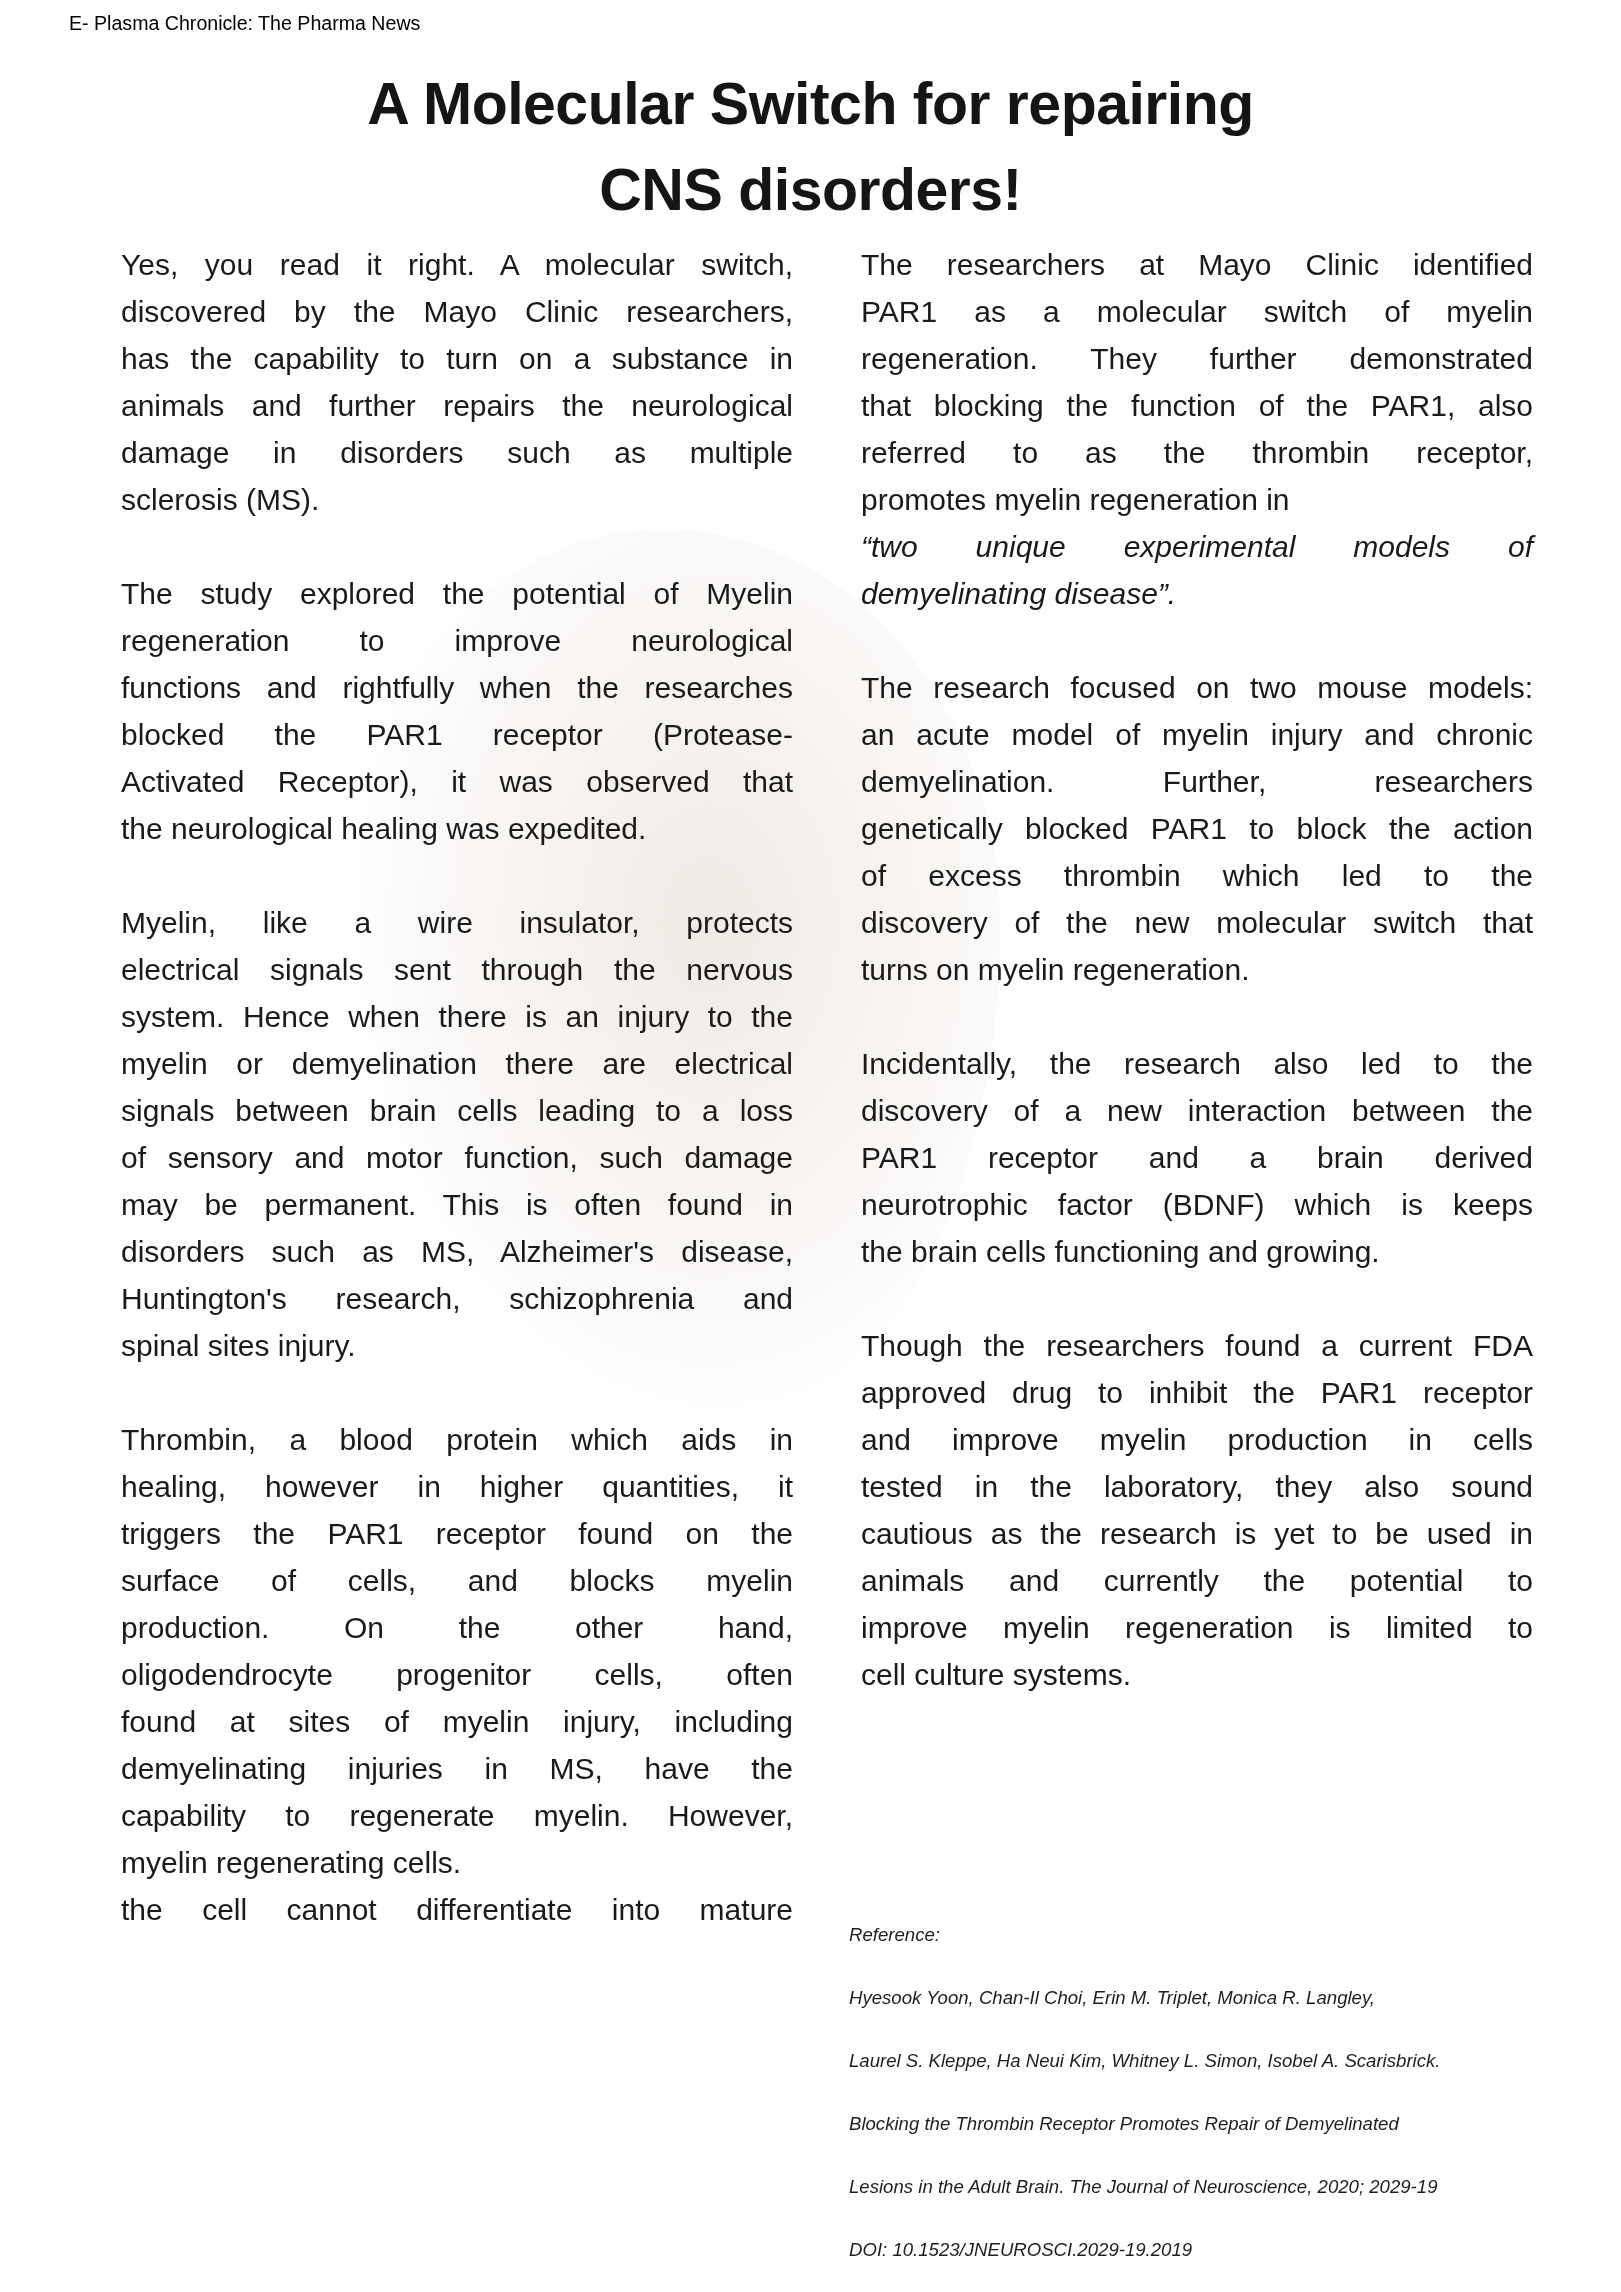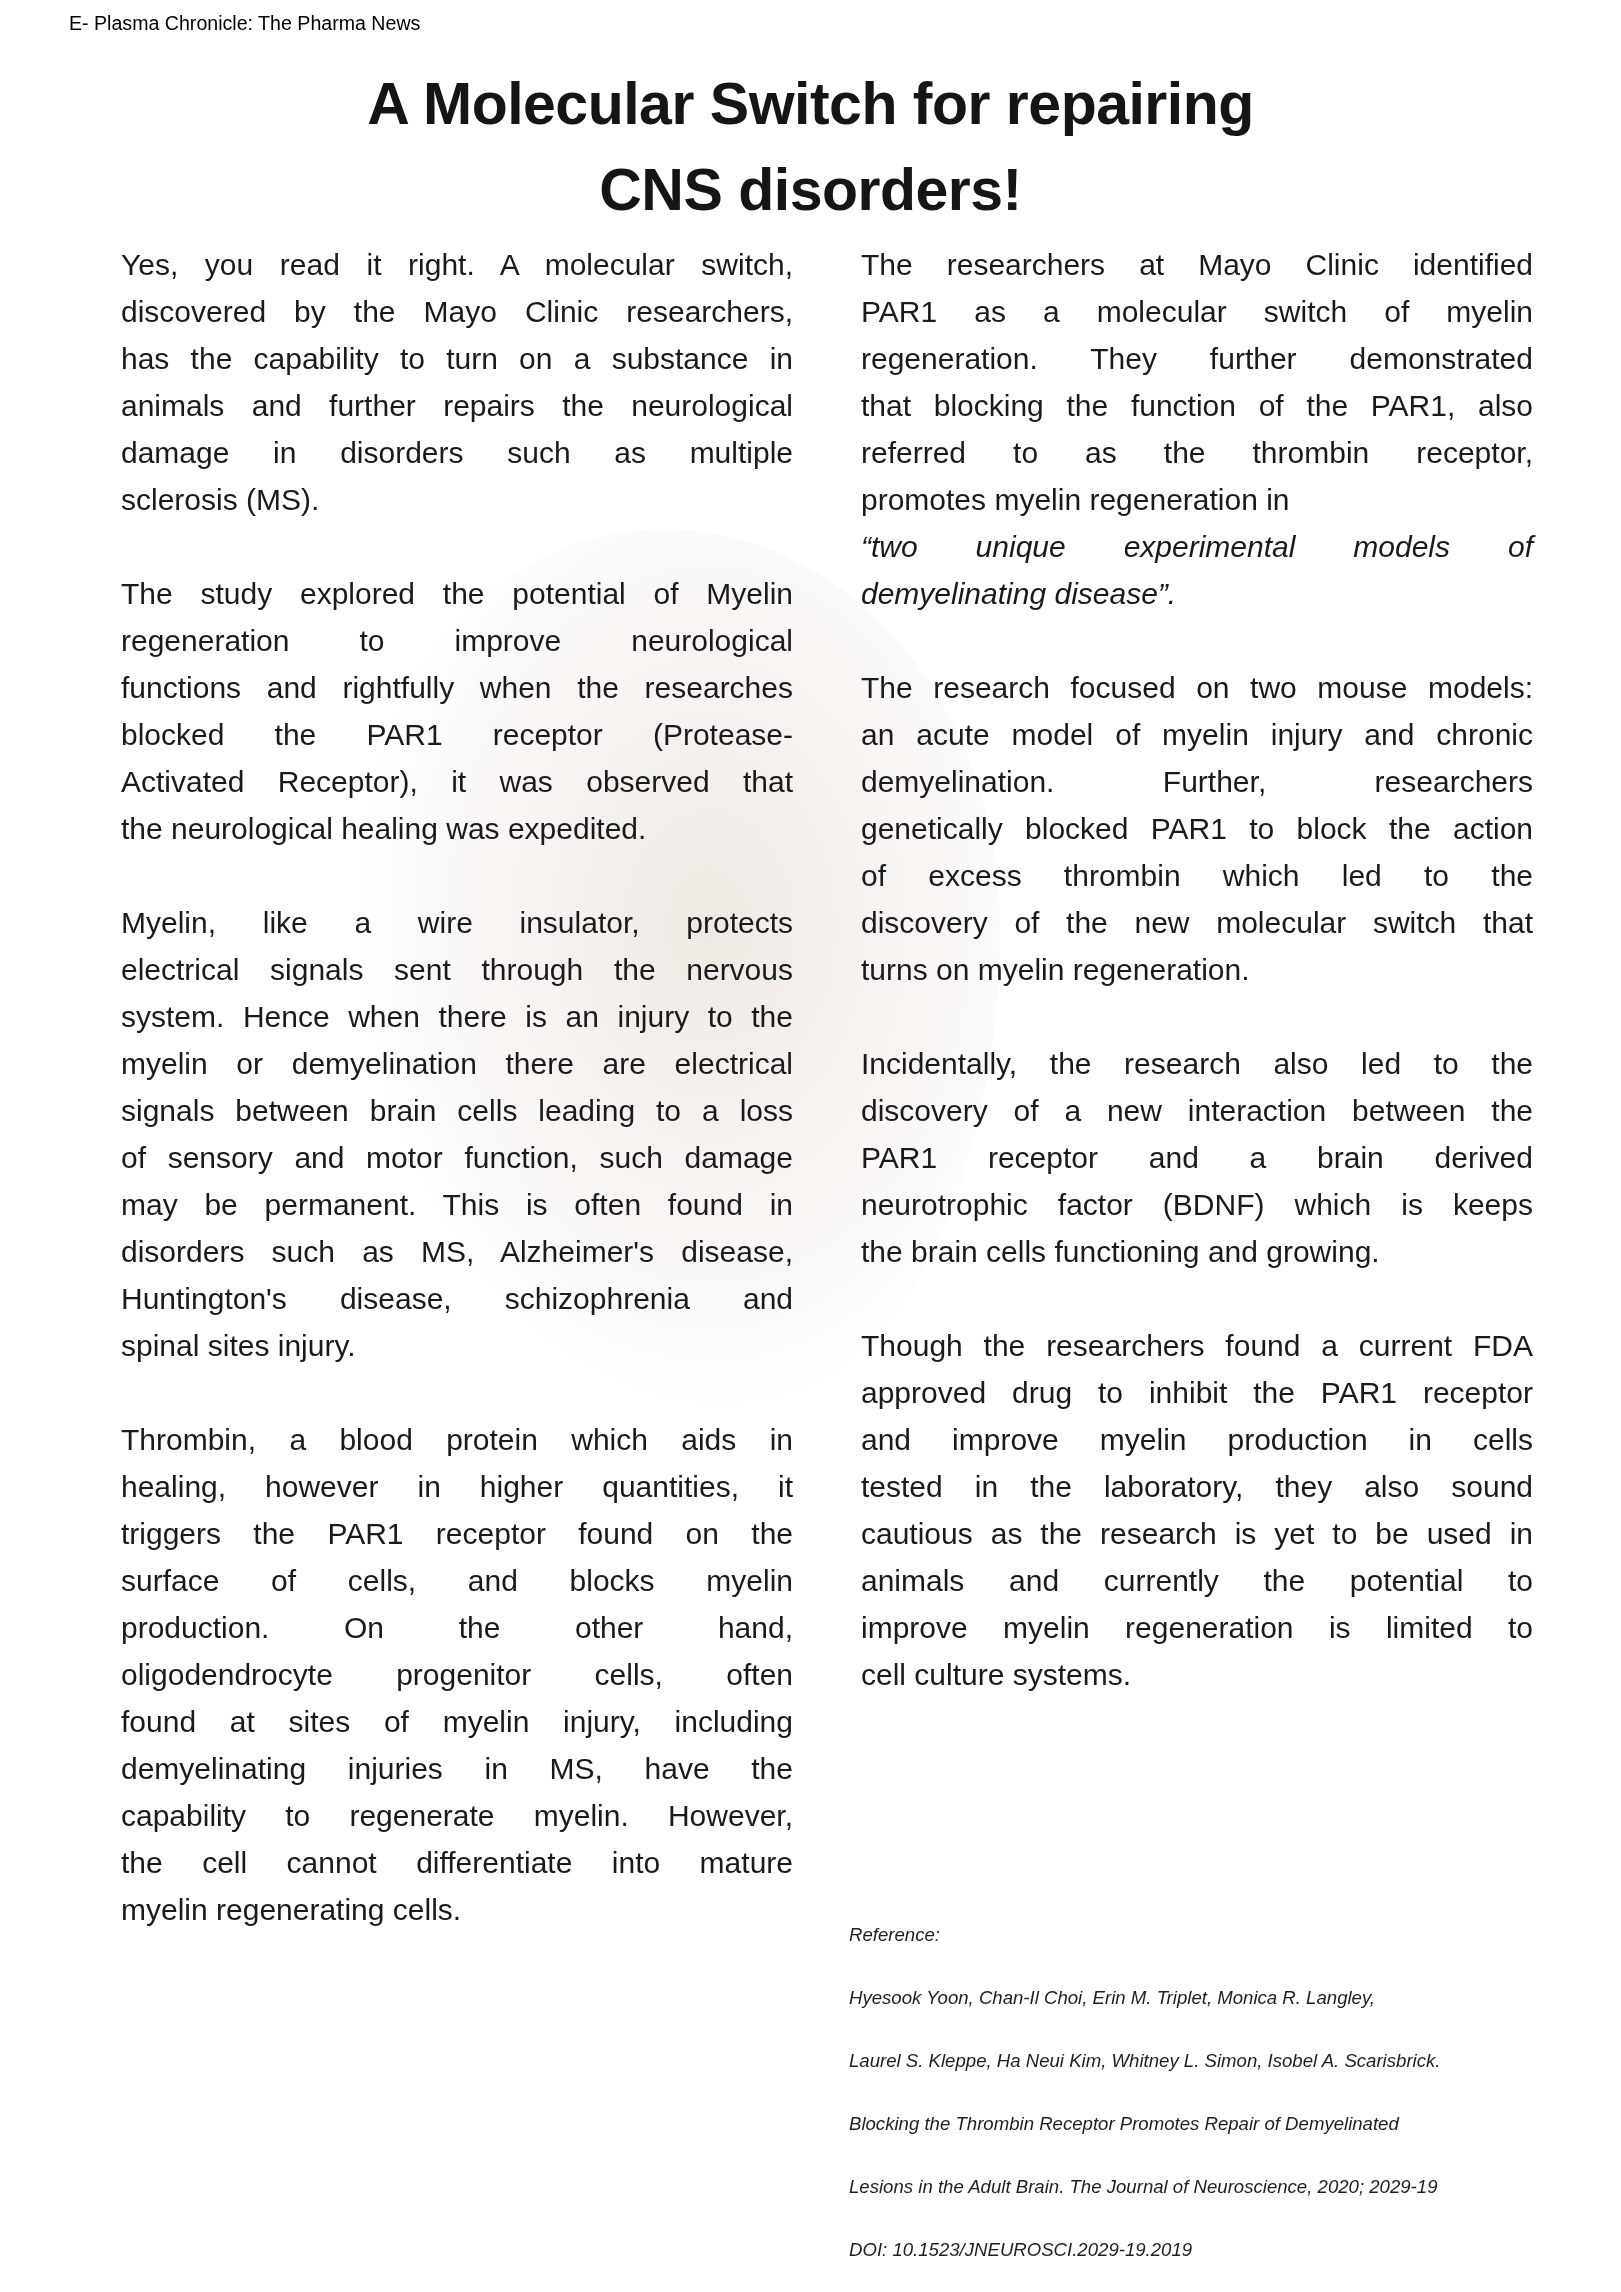--- a/index.html
+++ b/index.html
@@ -73,35 +73,35 @@
     </p>
     <p class="para">
       <span class="line">Myelin, like a wire insulator, protects</span>
       <span class="line">electrical signals sent through the nervous</span>
       <span class="line">system. Hence when there is an injury to the</span>
       <span class="line">myelin or demyelination there are electrical</span>
       <span class="line">signals between brain cells leading to a loss</span>
       <span class="line">of sensory and motor function, such damage</span>
       <span class="line">may be permanent. This is often found in</span>
       <span class="line">disorders such as MS, Alzheimer's disease,</span>
-      <span class="line">Huntington's disease, schizophrenia and</span>
+      <span class="line">Huntington's research, schizophrenia and</span>
       <span class="line last">spinal sites injury.</span>
     </p>
     <p class="para">
       <span class="line">Thrombin, a blood protein which aids in</span>
       <span class="line">healing, however in higher quantities, it</span>
       <span class="line">triggers the PAR1 receptor found on the</span>
       <span class="line">surface of cells, and blocks myelin</span>
       <span class="line">production. On the other hand,</span>
       <span class="line">oligodendrocyte progenitor cells, often</span>
       <span class="line">found at sites of myelin injury, including</span>
       <span class="line">demyelinating injuries in MS, have the</span>
       <span class="line">capability to regenerate myelin. However,</span>
+      <span class="line last">myelin regenerating cells.</span>
       <span class="line">the cell cannot differentiate into mature</span>
-      <span class="line last">myelin regenerating cells.</span>
     </p>
   </div>
 <div class="col right" id="right-col">
     <p class="para">
       <span class="line">The researchers at Mayo Clinic identified</span>
       <span class="line">PAR1 as a molecular switch of myelin</span>
       <span class="line">regeneration. They further demonstrated</span>
       <span class="line">that blocking the function of the PAR1, also</span>
       <span class="line">referred to as the thrombin receptor,</span>
       <span class="line last">promotes myelin regeneration in</span>

